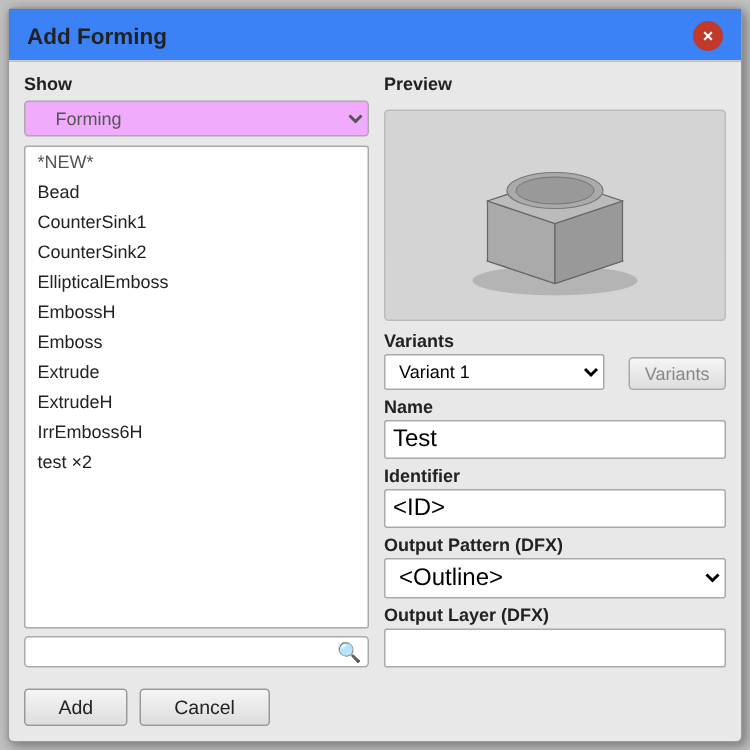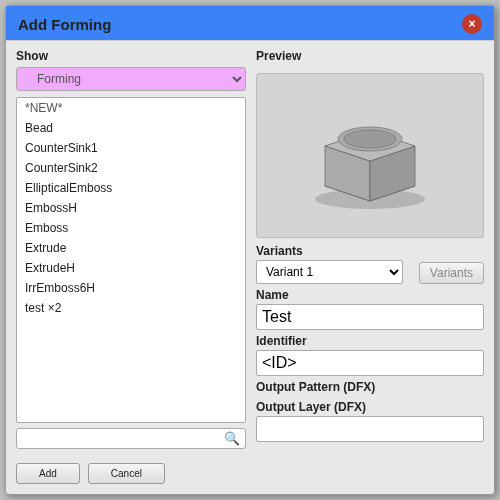--- a/index.html
+++ b/index.html
@@ -123,21 +123,21 @@
       display: flex;
       gap: 8px;
       padding: 6px 10px 10px 10px;
       justify-content: flex-start;
     }
     .btn {
       padding: 4px 22px;
       border: 1px solid #999;
       border-radius: 3px;
       background: linear-gradient(to bottom, #f5f5f5, #ddd);
-      font-size: 10px;
+      font-size: 13px;
       cursor: pointer;
       color: #222;
     }
     .right-panel {
       display: flex;
       flex-direction: column;
       flex: 1;
       gap: 6px;
     }
     .preview-area {
@@ -282,20 +282,23 @@
           <input type="text" value="Test" style="">
         </div>
 
         <div class="form-row">
           <label>Identifier</label>
           <input type="text" value="&lt;ID&gt;" style="">
         </div>
 
         <div class="form-row">
           <label>Output Pattern (DFX)</label>
+          <select class="output-pattern-select">
+            <option>&lt;Outline&gt;</option>
+          </select>
         </div>
 
         <div class="form-row">
           <label>Output Layer (DFX)</label>
           <input type="text" style="">
         </div>
       </div>
     </div>
   </div>
 

